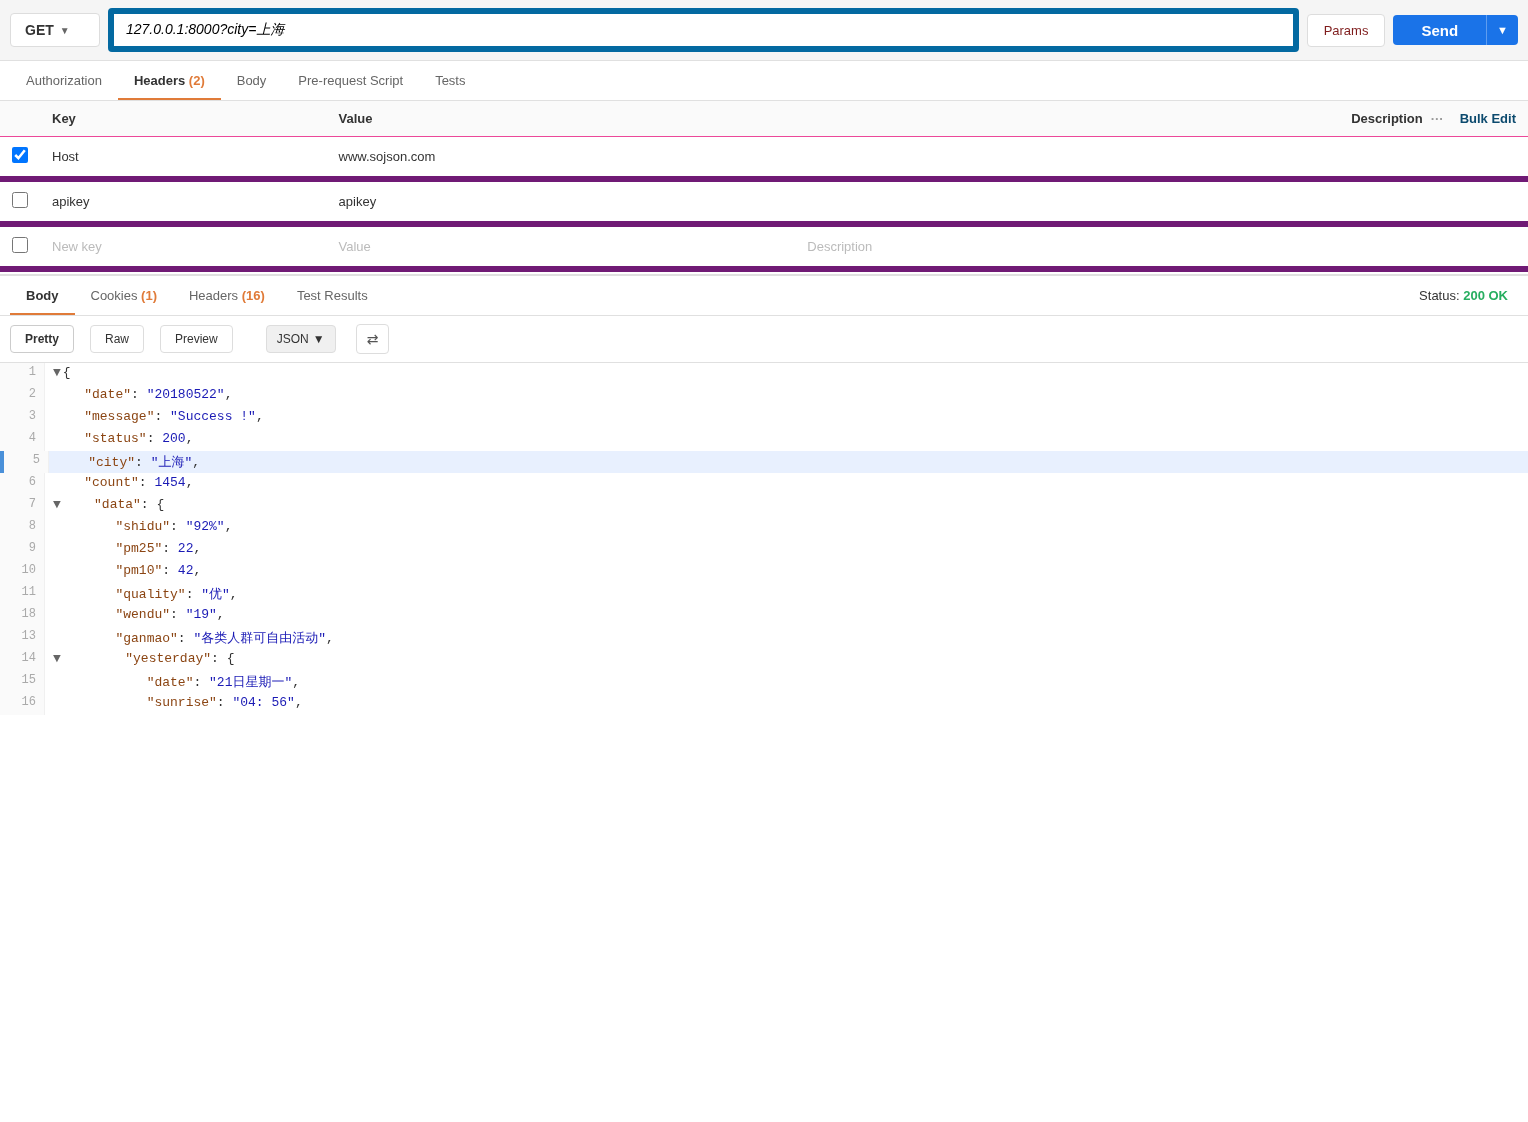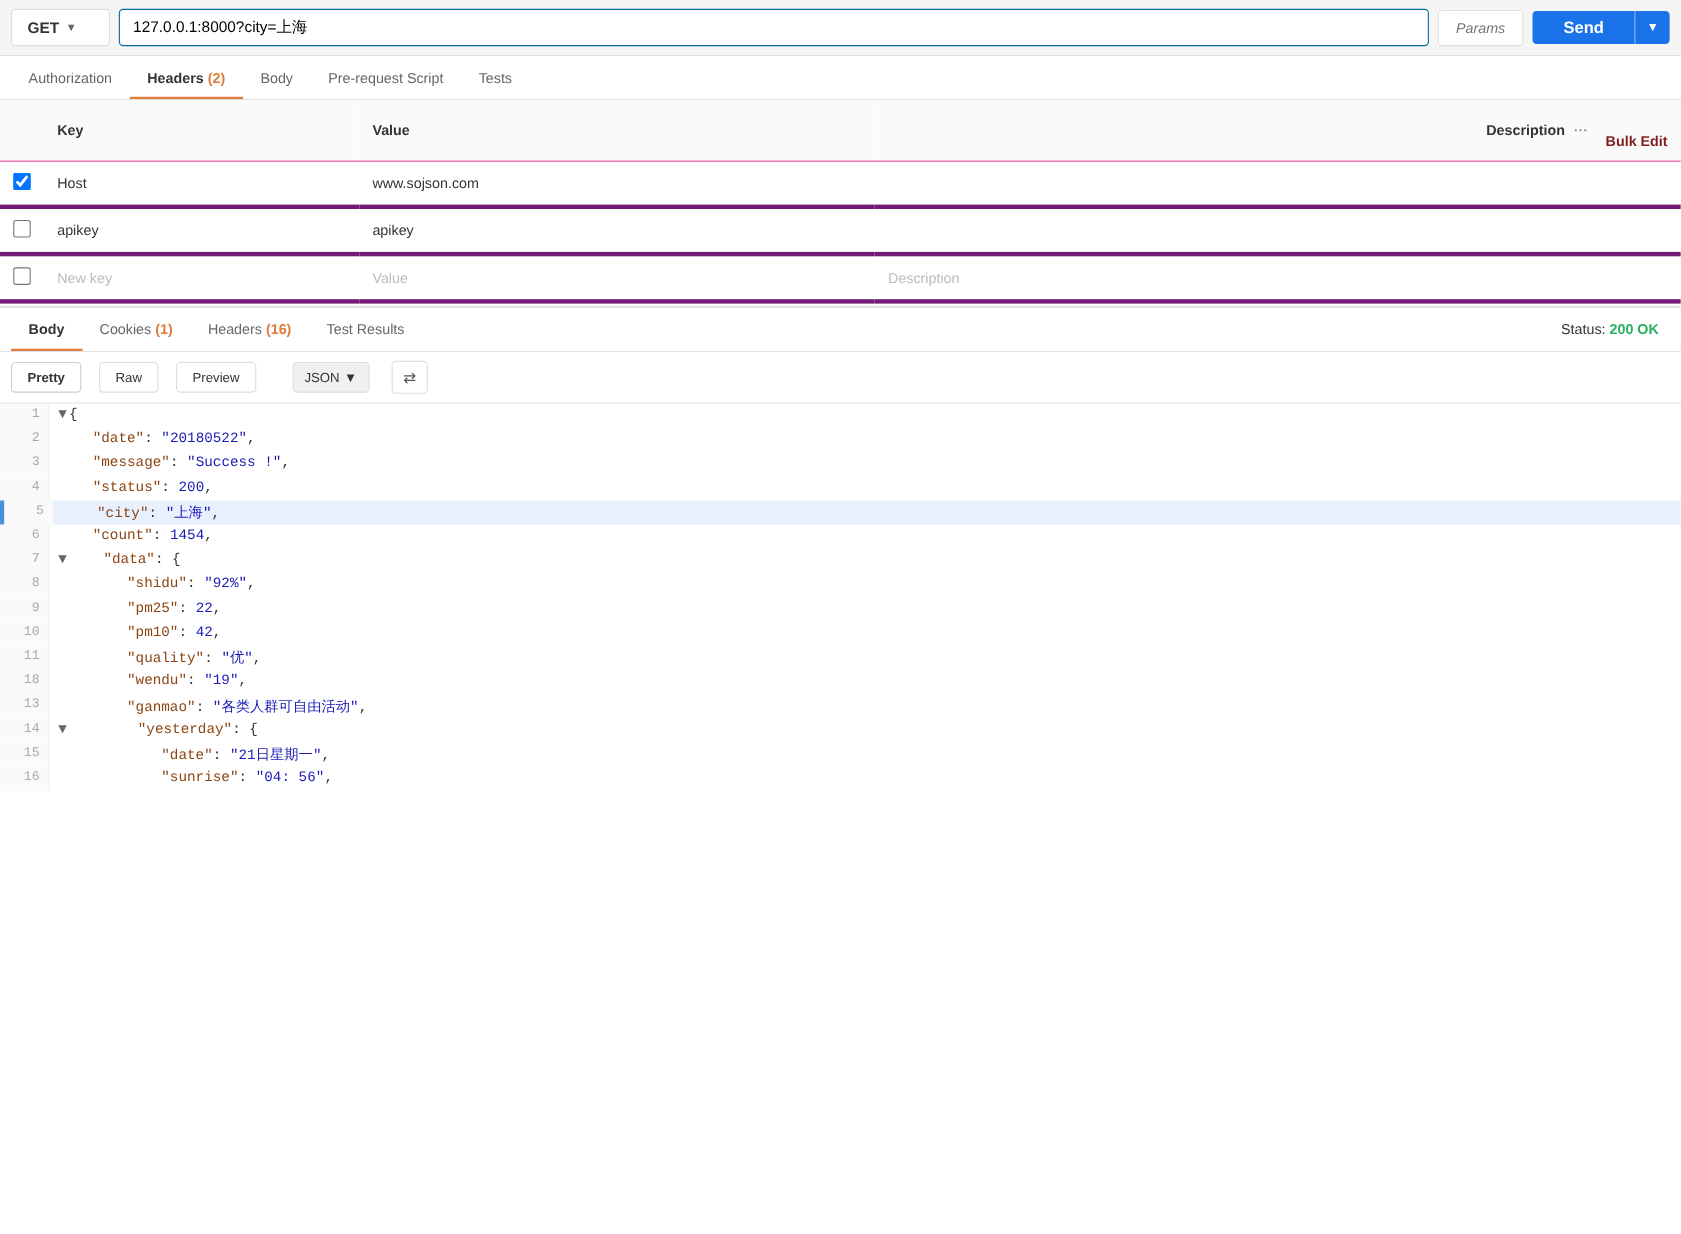--- a/index.html
+++ b/index.html
@@ -38,36 +38,36 @@
     }
 
     .method-btn .chevron {
       font-size: 10px;
       color: #666;
     }
 
     .url-input {
       flex: 1;
       padding: 8px 12px;
-      border: 1px solid #0369a1;
+      border: 6px solid #0369a1;
       border-radius: 4px;
       font-size: 14px;
       background: #fff;
       outline: none;
+      font-style: italic;
     }
 
     .params-btn {
       padding: 8px 16px;
       background: #fff;
       border: 1px solid #ddd;
       border-radius: 4px;
       cursor: pointer;
       font-size: 13px;
-      color: #737373;
-      font-style: italic;
+      color: #7f1d1d;
     }
 
     .send-btn-group {
       display: flex;
       border-radius: 4px;
       overflow: hidden;
     }
 
     .send-btn {
       padding: 6px 28px;
@@ -148,45 +148,44 @@
       font-weight: 700;
       font-size: 13px;
       color: #333;
     }
 
     .headers-table thead th:last-child {
       text-align: right;
     }
 
     .headers-table tbody tr {
-      border-bottom: 4px solid #701a75;
+      border-bottom: 6px solid #701a75;
     }
 
     .headers-table tbody td {
       padding: 10px 12px;
       font-size: 13px;
       vertical-align: middle;
     }
 
     .checkbox-cell {
       width: 36px;
       text-align: center;
     }
 
     .checkbox {
       width: 16px;
       height: 16px;
       cursor: pointer;
     }
 
     .bulk-edit-link {
-      color: #7f1d1d;
-      cursor: pointer;
-      font-size: 13px;
-      margin-top: 20px;
+      color: #0c4a6e;
+      cursor: pointer;
+      font-size: 13px;
     }
 
     .more-dots {
       color: #999;
       cursor: pointer;
       margin-right: 8px;
     }
 
     .placeholder-text {
       color: #bbb;

